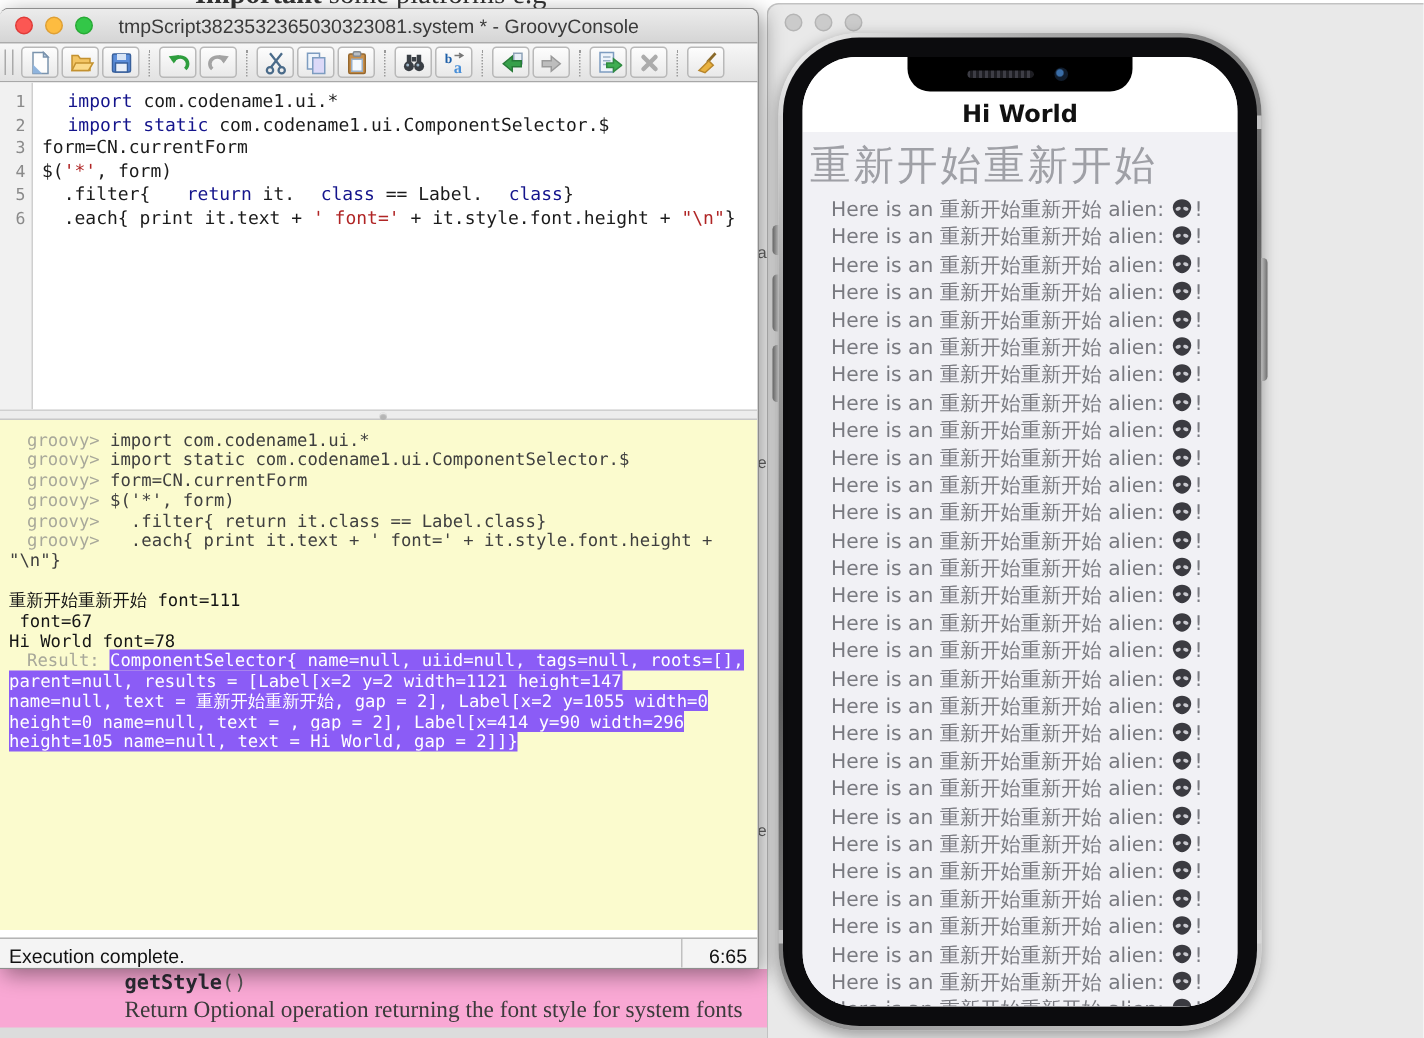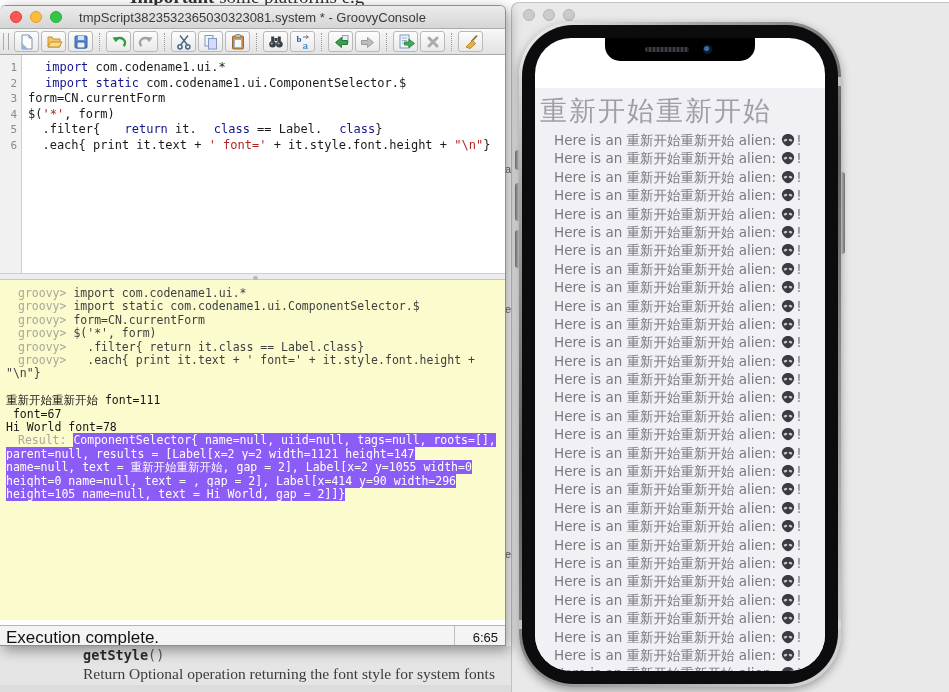--- a/index.html
+++ b/index.html
@@ -3,21 +3,21 @@
 <meta charset="utf-8">
 <style>
   html,body{margin:0;padding:0;}
   body{width:949px;height:692px;position:relative;overflow:hidden;background:#fff;
        font-family:"Liberation Sans",sans-serif;}
   
   #bg-top{position:absolute;left:0;top:0;width:515px;height:6px;background:#fff;overflow:hidden;z-index:1;}
   #bg-top .bgline{position:absolute;left:130px;top:-14px;font-family:"Liberation Serif",serif;
        font-size:19px;color:#333;white-space:nowrap;}
   #bg-top .bgline b{font-weight:bold;}
-  #bg-bottom{position:absolute;left:0;top:646px;width:512px;height:46px;background:#e5e5e5;z-index:1;overflow:hidden;}
+  #bg-bottom{position:absolute;left:0;top:646px;width:512px;height:46px;background:#f9a8d4;z-index:1;overflow:hidden;}
   #bg-bottom .strip{position:absolute;left:0;bottom:0;width:100%;height:7px;background:#DCDCDC;}
   #bg-bottom .code{position:absolute;left:83px;top:1px;font-family:"DejaVu Sans Mono",monospace;
        font-weight:bold;font-size:13.5px;color:#2b2b33;}
   #bg-bottom .code span{font-weight:normal;color:#555;}
   #bg-bottom .desc{position:absolute;left:83px;top:19px;font-family:"Liberation Serif",serif;
        font-size:15.5px;color:#3b3b3b;}
   .frag{position:absolute;left:505px;font-size:11px;color:#666;z-index:1;}
   
   #sim-win{position:absolute;left:511px;top:2px;width:438px;height:690px;background:#E9E9E9;
        border:1px solid #C2C2C2;border-right:none;border-bottom:none;border-radius:8px 0 0 0;z-index:2;}
@@ -91,21 +91,21 @@
        white-space:pre;overflow:hidden;}
   .oline{min-height:13.4px;}
   .prompt{color:#A8A89A;margin-left:12px;}
   .ocode{color:#3F3F3F;}
   .ores{color:#151515;}
   .sel{background:#8b5cf6;color:#FFF;}
   .white-strip{height:5px;background:#fff;}
   
   .statusbar{height:24px;background:#F4F4F4;border-top:1px solid #B4B4B4;display:flex;
        align-items:center;box-sizing:border-box;}
-  .status-msg{flex:1;padding-left:6px;font-size:17px;color:#111;}
+  .status-msg{flex:1;padding-left:6px;font-size:13px;color:#111;}
   .status-pos{width:43px;border-left:1px solid #C0C0C0;text-align:right;padding-right:7px;
        font-size:13px;color:#111;align-self:stretch;display:flex;align-items:center;justify-content:flex-end;}
 </style>
 </head>
 <body>
 
 <div id="bg-top">
   <div class="bgline"><b>Important</b><span> some platforms e.g</span></div>
 </div>
 <div id="bg-bottom">
@@ -131,20 +131,23 @@
   <div class="sidebtn btn-voldn"></div>
   <div class="sidebtn btn-power"></div>
   <div class="phone-rim">
     <div class="phone-black">
       <div class="antenna" style="left:-3px;top:52px;"></div>
       <div class="antenna" style="right:-3px;top:52px;"></div>
       <div class="antenna" style="left:-3px;top:595px;"></div>
       <div class="antenna" style="right:-3px;top:595px;"></div>
     </div>
     <div class="screen">
+      <div class="title-band">
+        <span class="app-title">Hi World</span>
+      </div>
       <div class="content">
         <div class="heading">重新开始重新开始</div>
         <div class="srows">
             <div class="srow"><span>Here is an 重新开始重新开始 alien: </span><svg width="14" height="14" viewBox="0 0 16 16">
                 <path d="M8 1C12.4 1 15 4 15 7.2 15 10.8 11.5 15 8 15 4.5 15 1 10.8 1 7.2 1 4 3.6 1 8 1Z" fill="#3b3b41"></path>
                 <ellipse cx="5.1" cy="8.2" rx="2.1" ry="1.4" transform="rotate(-22 5.1 8.2)" fill="#c9c9cf"></ellipse>
                 <ellipse cx="10.9" cy="8.2" rx="2.1" ry="1.4" transform="rotate(22 10.9 8.2)" fill="#c9c9cf"></ellipse>
               </svg><span>!</span></div>
             <div class="srow"><span>Here is an 重新开始重新开始 alien: </span><svg width="14" height="14" viewBox="0 0 16 16">
                 <path d="M8 1C12.4 1 15 4 15 7.2 15 10.8 11.5 15 8 15 4.5 15 1 10.8 1 7.2 1 4 3.6 1 8 1Z" fill="#3b3b41"></path>

